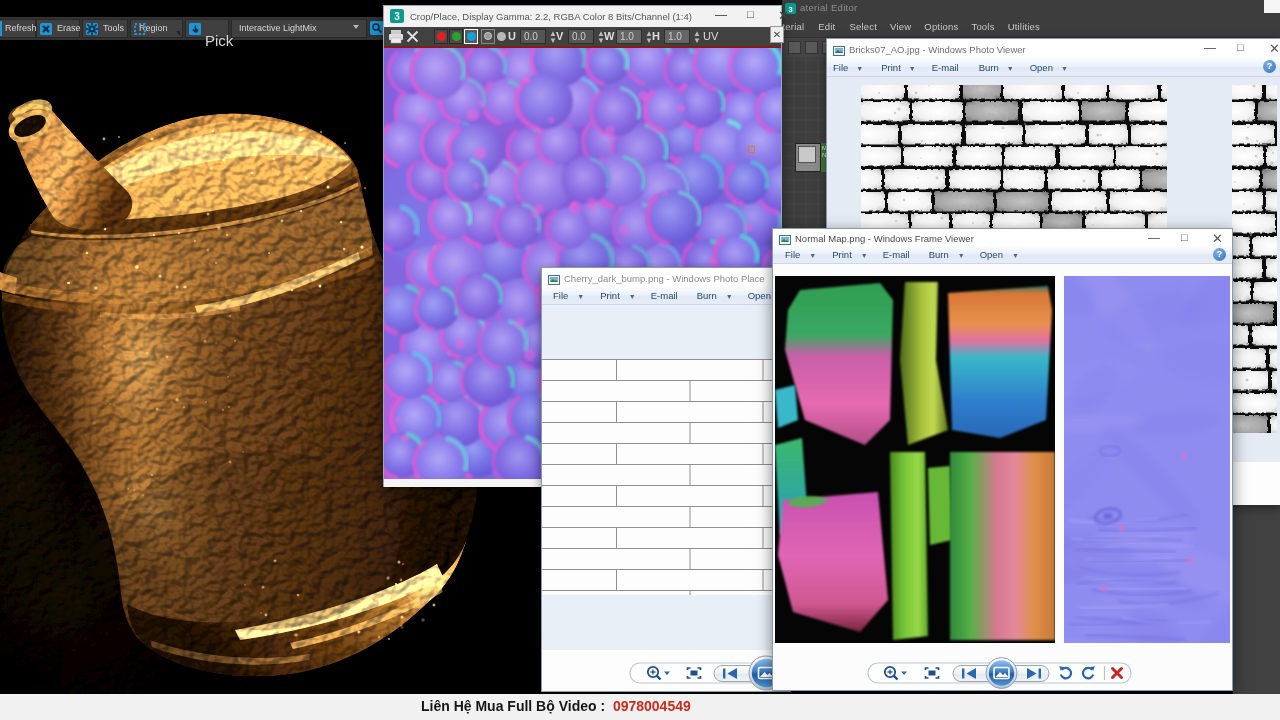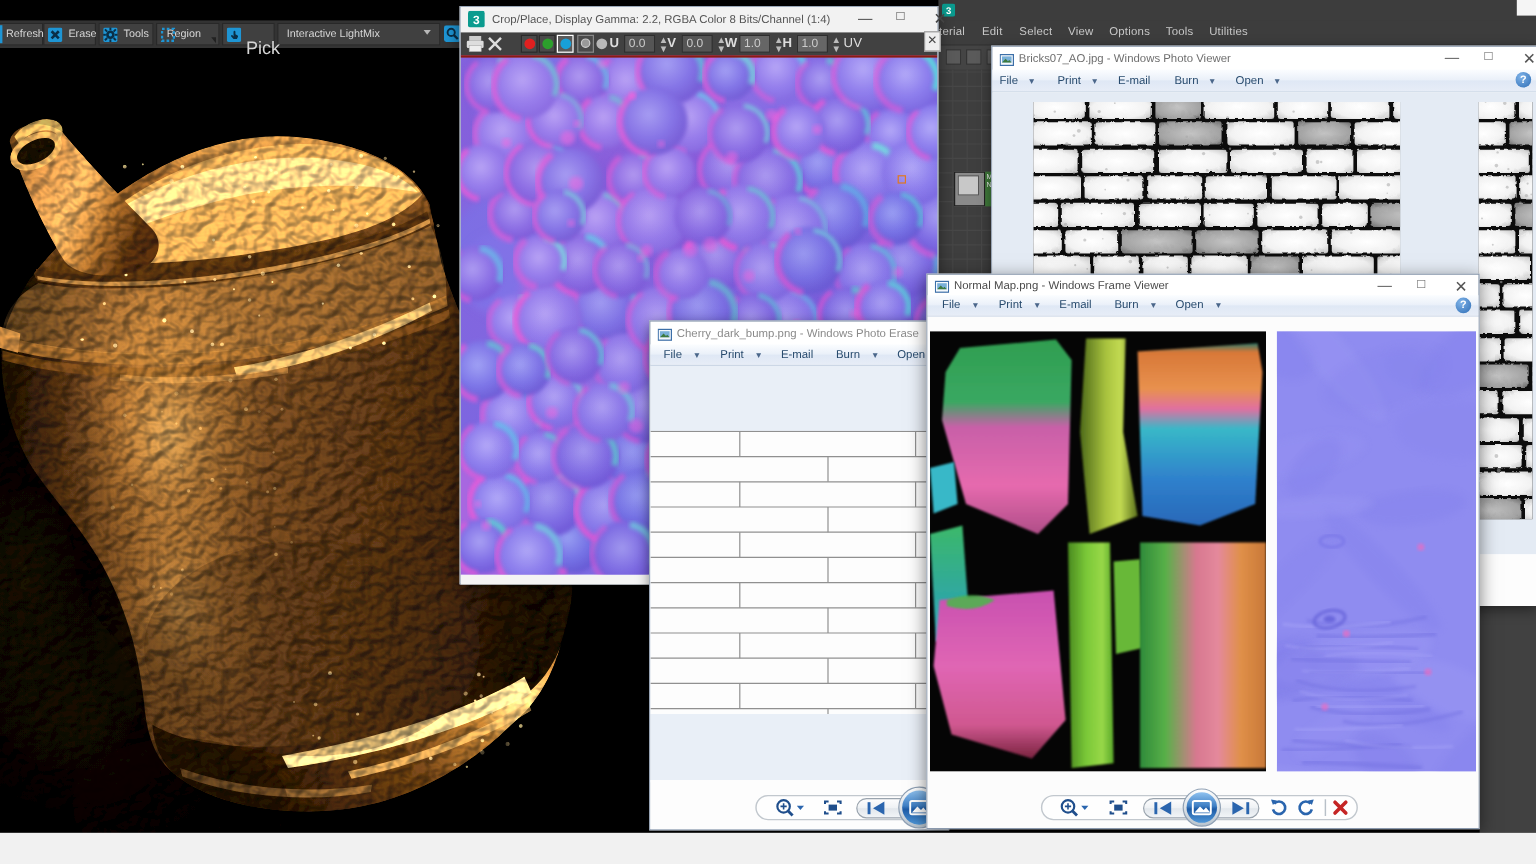--- a/index.html
+++ b/index.html
@@ -274,20 +274,21 @@
         <ellipse cx="30" cy="86" rx="23" ry="14" transform="rotate(-26 30 86)" fill="#d8a860"></ellipse>
         <ellipse cx="30" cy="86" rx="17" ry="9" transform="rotate(-26 30 86)" fill="#140a02"></ellipse>
         <path d="M 12 74 A 20 12 -26 0 1 50 76 L 46 82 A 16 9 -26 0 0 16 80 Z" fill="#e8c070" opacity="0.8"></path>
       </g>
     </svg>
     <div class="abs" style="left:782px;top:0;width:498px;height:232px;background:#3d3d3d"></div>
     <svg class="abs" style="left:785px;top:3px" width="11" height="11">
       <rect width="11" height="11" rx="2" fill="#0b9b8f"></rect>
       <text x="5.5" y="8.5" font-size="8" font-weight="bold" fill="#fff" text-anchor="middle" font-family="Liberation Sans">3</text>
     </svg>
+    <div class="abs" style="left:800px;top:2px;width:400px;height:15px;color:#8f8f8f;font-size:9.5px;letter-spacing:0.3px">aterial Editor</div>
     <div class="abs" style="left:782px;top:17px;width:498px;height:21px;background:#3d3d3d;border-bottom:1px solid #333"></div>
     <div class="abs" style="left:777px;top:21px;font-size:9.5px;color:#c8c8c8;letter-spacing:0.2px"><span>aterial</span><span style="margin-left:14px">Edit</span><span style="margin-left:14px">Select</span><span style="margin-left:13px">View</span><span style="margin-left:13px">Options</span><span style="margin-left:13px">Tools</span><span style="margin-left:13px">Utilities</span></div>
     <div class="abs" style="left:782px;top:38px;width:498px;height:20px;background:#444"></div>
     <div class="abs" style="left:788px;top:41px;width:13px;height:13px;background:#5a5a5a;border:1px solid #333"></div>
     <div class="abs" style="left:805px;top:41px;width:13px;height:13px;background:#5a5a5a;border:1px solid #333"></div>
     <div class="abs" style="left:822px;top:41px;width:13px;height:13px;background:#5a5a5a;border:1px solid #333"></div>
     <div class="abs" style="left:839px;top:41px;width:13px;height:13px;background:#5a5a5a;border:1px solid #333"></div>
     <div class="abs" style="left:856px;top:41px;width:13px;height:13px;background:#5a5a5a;border:1px solid #333"></div>
     <div class="abs" style="left:873px;top:41px;width:13px;height:13px;background:#5a5a5a;border:1px solid #333"></div>
     <div class="abs" style="left:890px;top:41px;width:13px;height:13px;background:#5a5a5a;border:1px solid #333"></div>
@@ -1251,21 +1252,21 @@
         <circle cx="87" cy="7" r="1.1" fill="#a8a8a8" opacity="0.55"></circle>
         <circle cx="53" cy="6" r="0.9" fill="#a8a8a8" opacity="0.55"></circle>
         <circle cx="75" cy="178" r="0.6" fill="#a8a8a8" opacity="0.55"></circle>
       </svg></div>
     <div class="abs" style="left:541px;top:267px;width:250px;height:425px;background:#fff;border:1px solid #8a99ad;box-shadow:0 3px 10px rgba(0,0,0,.45)"></div>
     <div class="abs" style="left:548px;top:272px"><svg width="12" height="12" style="margin-top:0px">
         <rect x="0.5" y="1.5" width="11" height="9" fill="#f4f8fc" stroke="#3c6fa8"></rect>
         <rect x="2" y="3" width="8" height="5" fill="#79b0d8"></rect>
         <path d="M2 8 L5 5 L7 7 L8 6 L10 8 Z" fill="#3d7a3f"></path>
       </svg></div>
-    <div class="abs" style="left:564px;top:273px;font-size:9.5px;color:#8a8a8a">Cherry_dark_bump.png - Windows Photo Erase</div>
+    <div class="abs" style="left:564px;top:273px;font-size:9.5px;color:#8a8a8a">Cherry_dark_bump.png - Windows Photo Place</div>
     <div class="abs" style="left:542px;top:287px;width:248px;height:18px;background:linear-gradient(#fbfdff,#eaf0f9 48%,#dfe8f5 52%,#e7edf7);border-bottom:1px solid #ccd7e6"></div>
     <div class="abs" style="left:553px;top:290px;font-size:9.5px;color:#274a6d"><span>File</span><span style="font-size:7px;color:#4a668a;margin-left:9px">▼</span><span style="margin-left:16px">Print</span><span style="font-size:7px;color:#4a668a;margin-left:9px">▼</span><span style="margin-left:15px">E-mail</span><span style="margin-left:19px">Burn</span><span style="font-size:7px;color:#4a668a;margin-left:9px">▼</span><span style="margin-left:15px">Open</span><span style="font-size:7px;color:#4a668a;margin-left:9px">▼</span></div>
     <div class="abs" style="left:542px;top:305px;width:248px;height:347px;background:#e9eff7"></div>
     <svg class="abs" style="left:542px;top:359px" width="248" height="236" viewBox="0 0 248 236">
       <rect width="248" height="236" fill="#fdfdfd"></rect>
       <line x1="0" y1="0.5" x2="248" y2="0.5" stroke="#909090" stroke-width="1"></line>
       <line x1="74.5" y1="0.5" x2="74.5" y2="21.5" stroke="#909090" stroke-width="1"></line>
       <line x1="221" y1="0.5" x2="221" y2="21.5" stroke="#909090" stroke-width="1"></line>
       <line x1="0" y1="21.5" x2="248" y2="21.5" stroke="#909090" stroke-width="1"></line>
       <line x1="148" y1="21.5" x2="148" y2="42.5" stroke="#909090" stroke-width="1"></line>
@@ -1515,12 +1516,13 @@
       <rect x="221.0" y="17.5" width="15" height="11" rx="1.5" fill="none" stroke="#fff" stroke-width="1.6"></rect>
       <path d="M222.5 27 l4.5-5 l3 3 l2-2 l3.5 4 Z" fill="#fff"></path>
       <path d="M 288.8 19.8 A 5.2 5.2 0 1 1 287.8 24.5" fill="none" stroke="#2a65ae" stroke-width="2.2"></path>
       <path d="M 286.2 16.2 l4.8 0.8 l-3.2 3.8 Z" fill="#2a65ae"></path>
       <path d="M 319.2 19.8 A 5.2 5.2 0 1 0 320.2 24.5" fill="none" stroke="#2a65ae" stroke-width="2.2"></path>
       <path d="M 321.8 16.2 l-4.8 0.8 l3.2 3.8 Z" fill="#2a65ae"></path>
       <line x1="331.5" y1="16" x2="331.5" y2="30" stroke="#b8c0c8" stroke-width="1.2"></line>
       <path d="M339.5 18.5 L348.5 27.5 M348.5 18.5 L339.5 27.5" stroke="#c52525" stroke-width="3" stroke-linecap="round"></path>
     </svg>
     <div class="abs" style="left:0;top:694px;width:1280px;height:26px;background:#f1f1f1"></div>
+    <div class="abs" style="left:421px;top:698px;font-size:14px;color:#161616;font-weight:600;font-family:'Liberation Sans',sans-serif">Liên Hệ Mua Full Bộ Video : &nbsp;<span style="color:#cc2a1a">0978004549</span></div>
   </div>
 </body></html>

